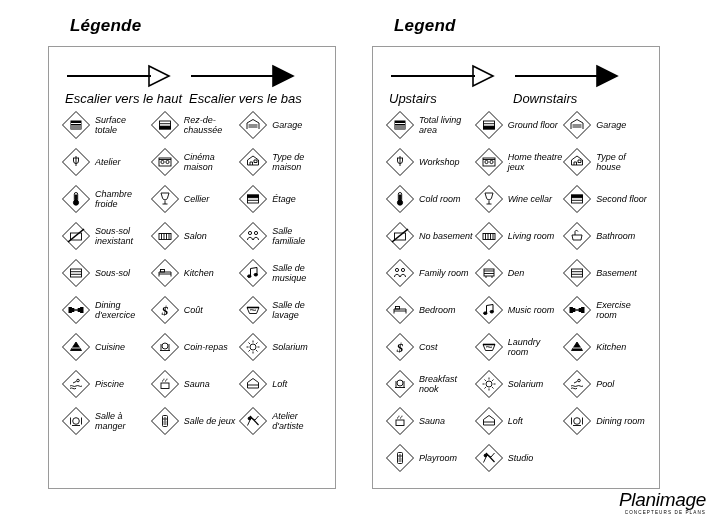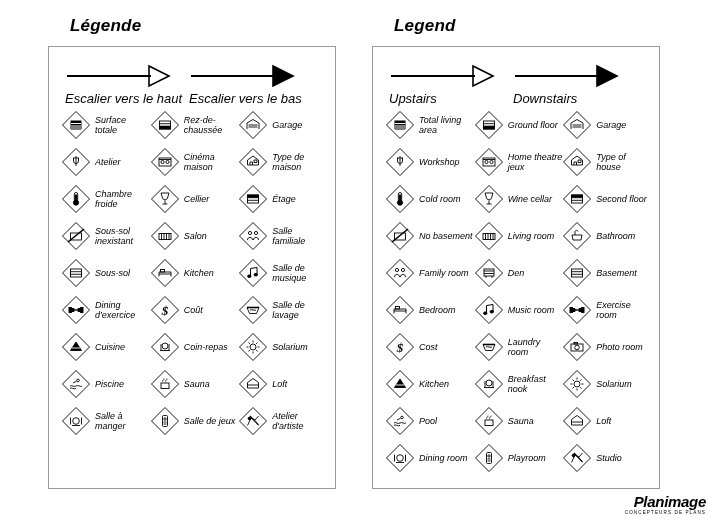--- a/index.html
+++ b/index.html
@@ -89,22 +89,22 @@
   }
 
   
   .logo {
     position: absolute;
     right: 14px;
     bottom: 8px;
     text-align: right;
   }
   .logo-main {
-    font-size: 15px;
-    font-weight: bold;
+    font-size: 19px;
+    font-weight: normal;
     font-style: italic;
     letter-spacing: -0.3px;
     line-height: 1;
   }
   .logo-sub {
     font-size: 4.6px;
     letter-spacing: 1.1px;
     margin-top: 1px;
   }
 </style>
@@ -791,33 +791,20 @@
               </g>
             </svg>
           </span>
           <span class="cell-label">Laundry room</span>
         </div>
         <div class="cell">
           <span class="icon">
             <svg width="30" height="30" viewBox="0 0 30 30">
               <polygon points="15,1.5 28.5,15 15,28.5 1.5,15" fill="#fff" stroke="#000" stroke-width="0.9"></polygon>
               <g stroke="#000" stroke-width="0.9" fill="none">
-                <rect x="9" y="12" width="12" height="7"></rect>
-                <rect x="12" y="10.5" width="3.5" height="1.5"></rect>
-                <circle cx="15" cy="15.5" r="2.3"></circle>
-              </g>
-            </svg>
-          </span>
-          <span class="cell-label">Photo room</span>
-        </div>
-        <div class="cell">
-          <span class="icon">
-            <svg width="30" height="30" viewBox="0 0 30 30">
-              <polygon points="15,1.5 28.5,15 15,28.5 1.5,15" fill="#fff" stroke="#000" stroke-width="0.9"></polygon>
-              <g stroke="#000" stroke-width="0.9" fill="none">
                 <path d="M9.5 18.5 L15 10 L20.5 18.5 Z" fill="#000"></path>
                 <line x1="11" y1="16" x2="19" y2="16" stroke="#fff"></line>
               </g>
             </svg>
           </span>
           <span class="cell-label">Kitchen</span>
         </div>
         <div class="cell">
           <span class="icon">
             <svg width="30" height="30" viewBox="0 0 30 30">

